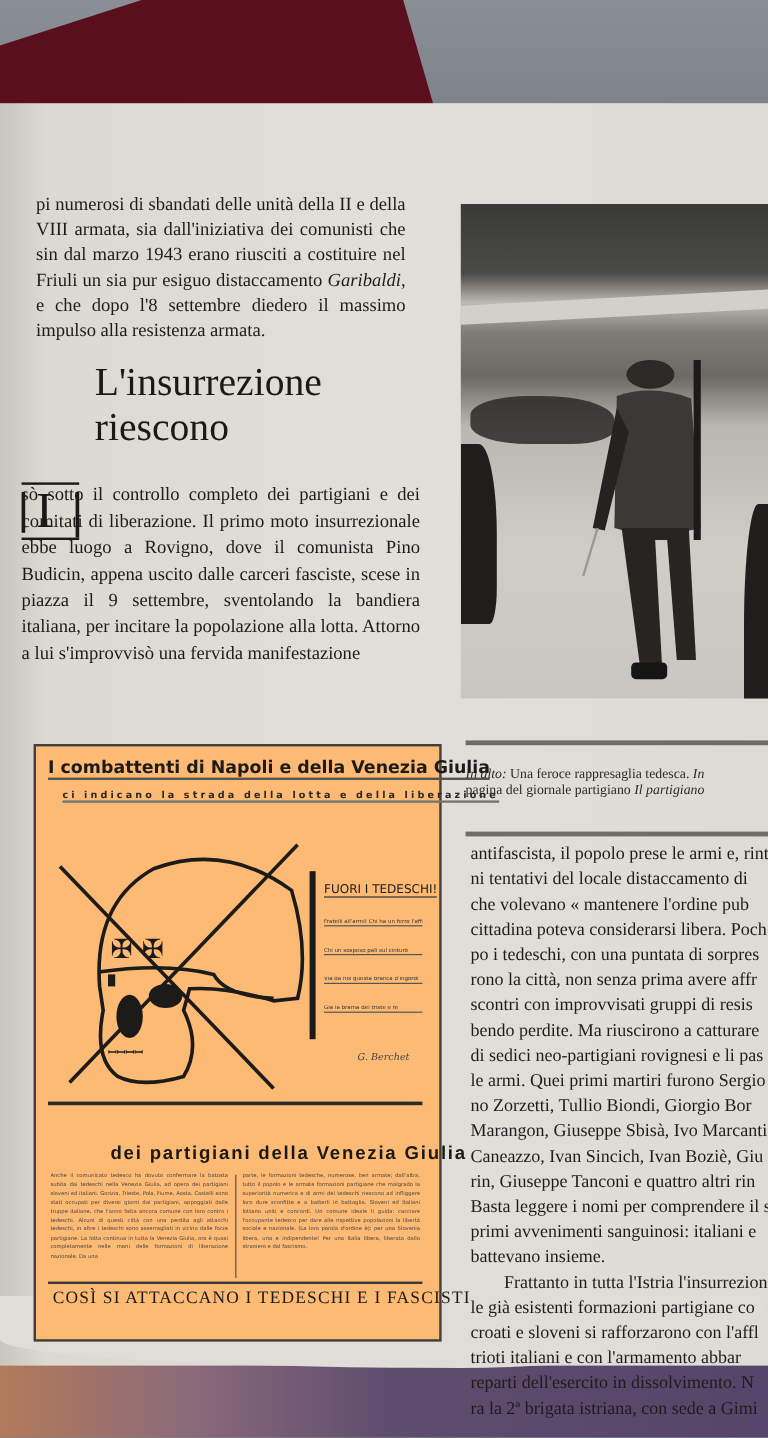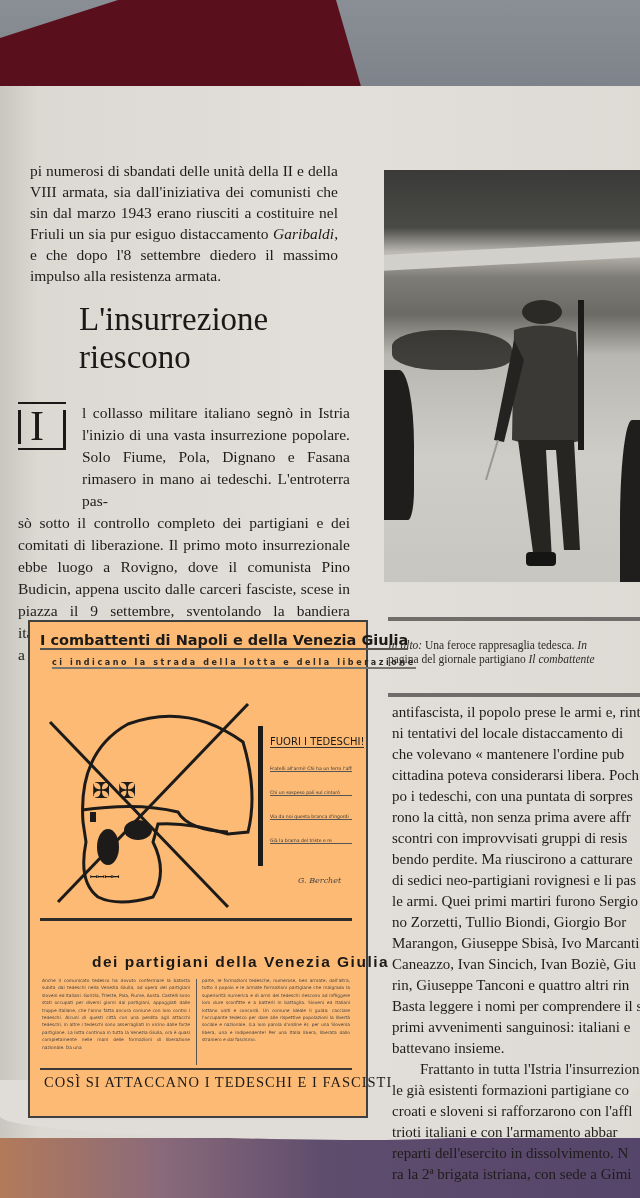--- a/index.html
+++ b/index.html
@@ -95,21 +95,20 @@
   <div>riescono</div>
 </div>
 
 <div class="dropcap">
   <div class="bar-l"></div>
   <div class="letter">I</div>
   <div class="bar-r"></div>
 </div>
 
 <div class="txt body1">
-  <span class="indentfirst">l collasso militare italiano segnò in Istria l'inizio di una vasta insurrezione popolare. Solo Fiume, Pola, Dignano e Fasana rimasero in mano ai tedeschi. L'entroterra pas-</span>
   <span>sò sotto il controllo completo dei partigiani e dei comitati di liberazione. Il primo moto insurrezionale ebbe luogo a Rovigno, dove il comunista Pino Budicin, appena uscito dalle carceri fasciste, scese in piazza il 9 settembre, sventolando la bandiera italiana, per incitare la popolazione alla lotta. Attorno a lui s'improvvisò una fervida manifestazione</span>
 </div>
 
 <div class="photo">
   <div class="road-wall"></div>
   <div class="bodies"></div>
   <div class="leftfig"></div>
   <div class="rightfig"></div>
   <svg class="soldier" viewBox="0 0 120 290">
     <ellipse cx="58" cy="22" rx="20" ry="12" fill="#2b2a27"></ellipse>
@@ -118,21 +117,21 @@
     <rect x="94" y="10" width="6" height="150" fill="#1c1b19"></rect>
     <path d="M34 150 L50 270 L68 270 L62 160 L72 160 L80 260 L96 260 L90 150 Z" fill="#262522"></path>
     <rect x="42" y="262" width="30" height="14" rx="4" fill="#151513"></rect>
     <line x1="14" y1="150" x2="2" y2="190" stroke="#9a9893" stroke-width="2"></line>
   </svg>
 </div>
 
 <div class="caption-rule-top"></div>
 <div class="txt caption">
   <div><i>In alto:</i><span> Una feroce rappresaglia tedesca. </span><i>In</i></div>
-  <div><span>pagina del giornale partigiano </span><i>Il combattente</i></div>
+  <div><span>pagina del giornale partigiano </span><i>Il partigiano</i></div>
 </div>
 <div class="caption-rule-bot"></div>
 
 <div class="txt body2">
   <span class="line">antifascista, il popolo prese le armi e, rint</span>
   <span class="line">ni tentativi del locale distaccamento di</span>
   <span class="line">che volevano « mantenere l'ordine pub</span>
   <span class="line">cittadina poteva considerarsi libera. Poch</span>
   <span class="line">po i tedeschi, con una puntata di sorpres</span>
   <span class="line">rono la città, non senza prima avere affr</span>

